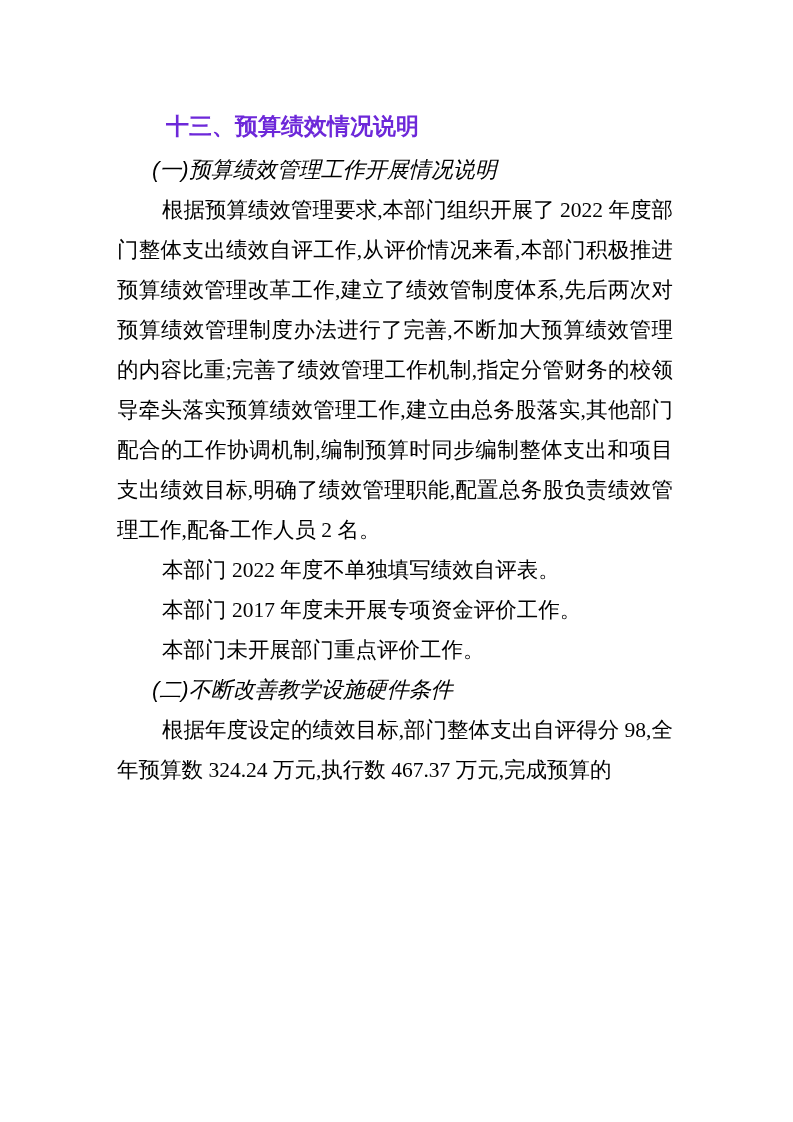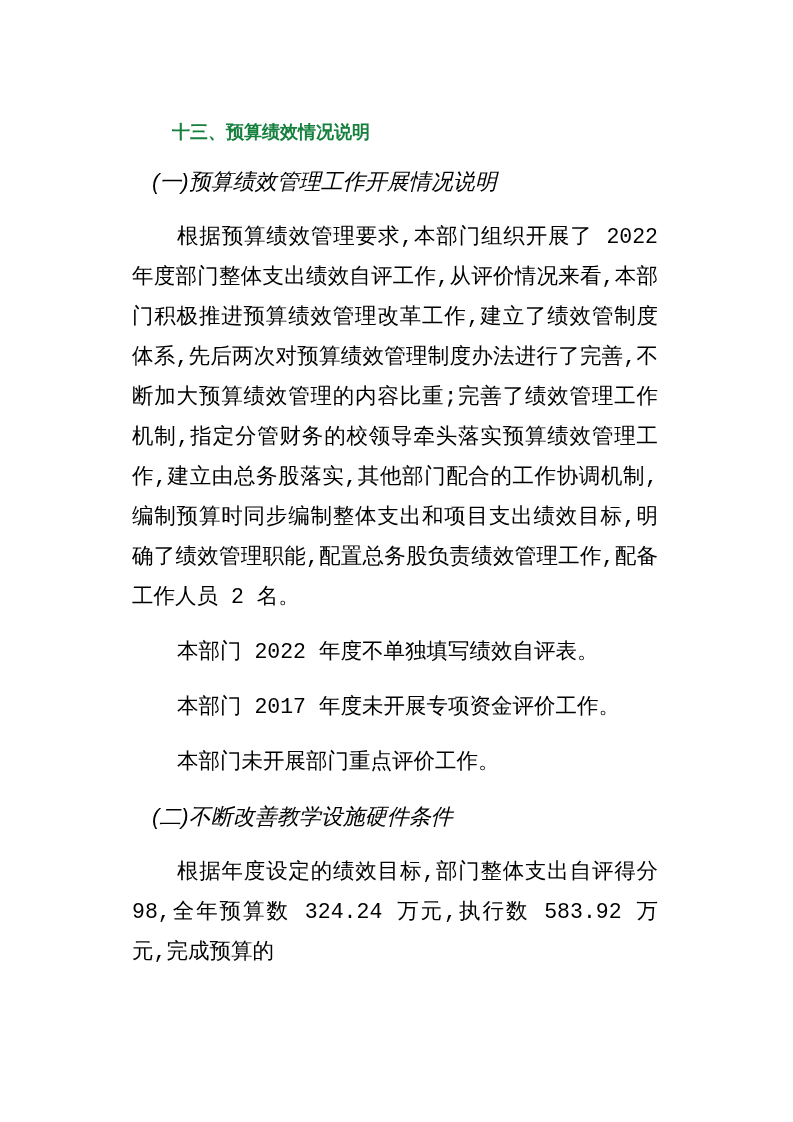--- a/index.html
+++ b/index.html
@@ -15,43 +15,43 @@
     overflow: hidden;
     color: #000000;
   }
   .content {
     position: absolute;
     left: 117px;
     top: 102px;
     width: 556px;
   }
   .doc-title {
-    margin: 10px;
+    margin: 4px;
     font-family: "Liberation Sans", sans-serif;
     font-weight: bold;
-    font-size: 18px;
+    font-size: 23px;
     line-height: 40px;
     text-indent: 45px;
-    color: #15803d;
+    color: #6d28d9;
     white-space: nowrap;
   }
   .sub-heading {
     margin: 0;
     font-family: Liberation Sans, sans-serif;
     font-style: italic;
     font-weight: normal;
     font-size: 22px;
     line-height: 40px;
     text-indent: 35px;
     color: #000000;
     white-space: nowrap;
   }
   .para {
-    margin: 15px;
-    font-family: Liberation Mono, monospace;
+    margin: 0;
+    font-family: Liberation Serif, serif;
     font-size: 21.5px;
     line-height: 40px;
     text-indent: 45px;
     text-align: justify;
     color: #000000;
   }
 </style>
 </head>
 <body>
 
@@ -63,17 +63,17 @@
     <section>
       <h2 class="sub-heading">(一)预算绩效管理工作开展情况说明</h2>
       <p class="para">根据预算绩效管理要求,本部门组织开展了 2022 年度部门整体支出绩效自评工作,从评价情况来看,本部门积极推进预算绩效管理改革工作,建立了绩效管制度体系,先后两次对预算绩效管理制度办法进行了完善,不断加大预算绩效管理的内容比重;完善了绩效管理工作机制,指定分管财务的校领导牵头落实预算绩效管理工作,建立由总务股落实,其他部门配合的工作协调机制,编制预算时同步编制整体支出和项目支出绩效目标,明确了绩效管理职能,配置总务股负责绩效管理工作,配备工作人员 2 名。</p>
       <p class="para">本部门 2022 年度不单独填写绩效自评表。</p>
       <p class="para">本部门 2017 年度未开展专项资金评价工作。</p>
       <p class="para">本部门未开展部门重点评价工作。</p>
     </section>
 
     <section>
       <h2 class="sub-heading">(二)不断改善教学设施硬件条件</h2>
-      <p class="para">根据年度设定的绩效目标,部门整体支出自评得分 98,全年预算数 324.24 万元,执行数 583.92 万元,完成预算的</p>
+      <p class="para">根据年度设定的绩效目标,部门整体支出自评得分 98,全年预算数 324.24 万元,执行数 467.37 万元,完成预算的</p>
     </section>
 
   </div>
 </div>
 
 </body></html>

